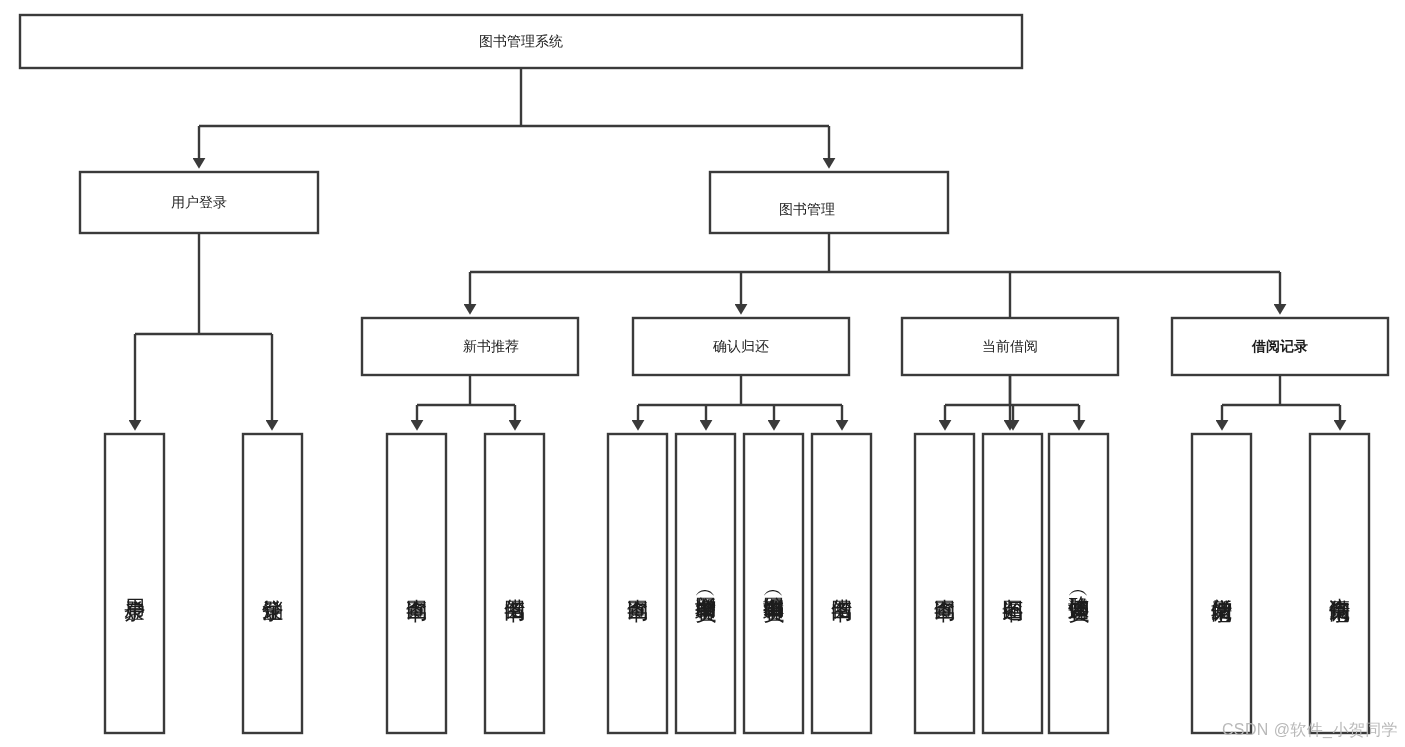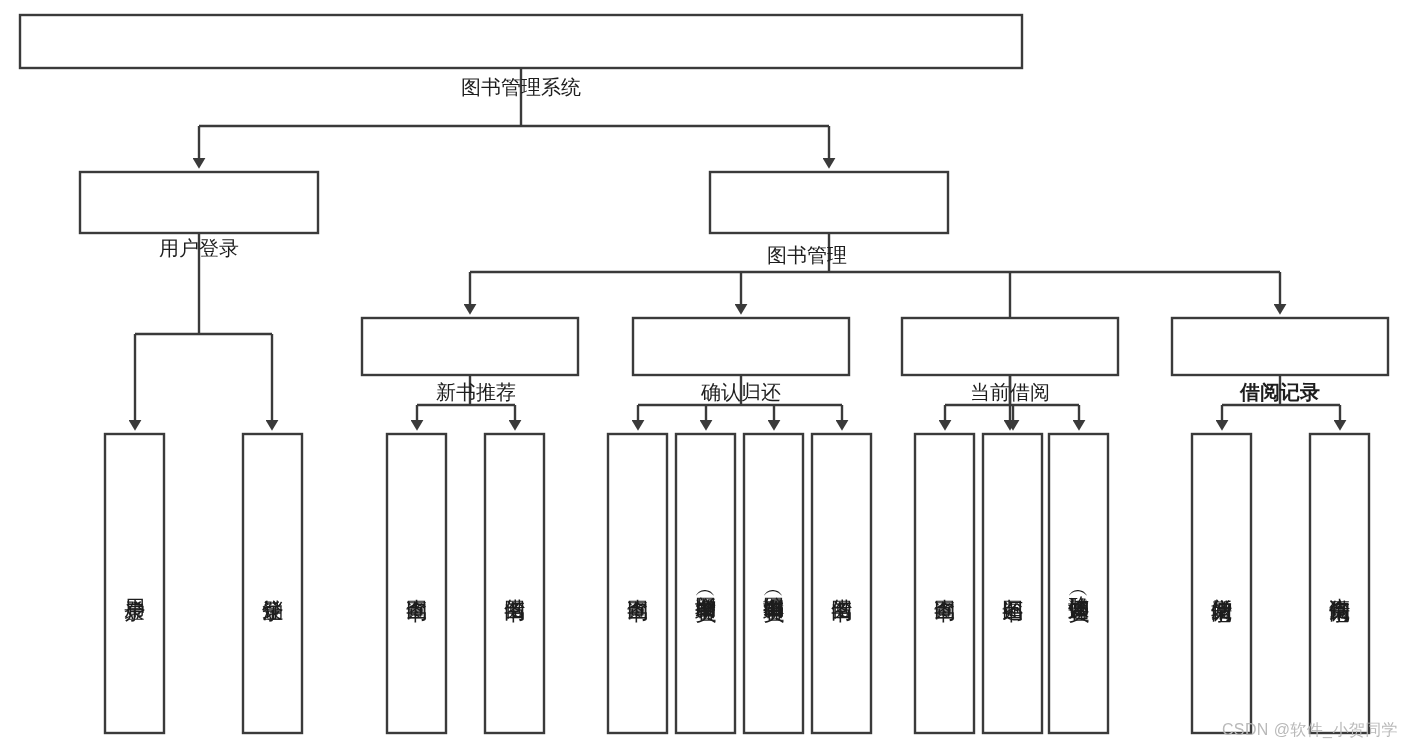--- a/index.html
+++ b/index.html
@@ -47,22 +47,21 @@
     display: flex;
     align-items: center;
     justify-content: center;
     color: #1d1d1d;
     text-align: center;
     line-height: 1.08;
     box-sizing: border-box;
     pointer-events: none;
   }
   .node-label.horizontal {
-    font-size: 20px;
-    margin-top: 46px;
+    font-size: 14px;
   }
   .node-label.vertical {
     writing-mode: vertical-rl;
     text-orientation: upright;
     font-size: 21px;
     letter-spacing: 1px;
     line-height: 1.25;
     padding: 4px 0;
   }
   .watermark {
@@ -140,21 +139,21 @@
         <rect class="node-rect" x="983" y="434" width="59" height="299"></rect>
         <rect class="node-rect" x="1049" y="434" width="59" height="299"></rect>
         <rect class="node-rect" x="1192" y="434" width="59" height="299"></rect>
         <rect class="node-rect" x="1310" y="434" width="59" height="299"></rect>
       </g>
   </svg>
   <div id="label-layer">
       <div class="node-label horizontal" style="left: 20px; top: 15px; width: 1002px; height: 53px;">图书管理系统</div>
       <div class="node-label horizontal" style="left: 80px; top: 172px; width: 238px; height: 61px;">用户登录</div>
       <div class="node-label horizontal" style="left: 688px; top: 172px; width: 238px; height: 75px;">图书管理</div>
-      <div class="node-label horizontal" style="left: 368px; top: 318px; width: 216px; height: 57px;">新书推荐</div>
+      <div class="node-label horizontal" style="left: 383px; top: 318px; width: 216px; height: 57px;">新书推荐</div>
       <div class="node-label horizontal" style="left: 633px; top: 318px; width: 216px; height: 57px;">确认归还</div>
       <div class="node-label horizontal" style="left: 902px; top: 318px; width: 216px; height: 57px; border-radius: 20px;">当前借阅</div>
       <div class="node-label horizontal" style="left: 1172px; top: 318px; width: 216px; height: 57px; font-weight: bold;">借阅记录</div>
       <div class="node-label vertical" style="left: 105px; top: 434px; width: 59px; height: 299px;">用户登录</div>
       <div class="node-label vertical" style="left: 243px; top: 434px; width: 59px; height: 299px;">注销登录</div>
       <div class="node-label vertical" style="left: 387px; top: 434px; width: 59px; height: 299px;">查询图书</div>
       <div class="node-label vertical" style="left: 485px; top: 434px; width: 59px; height: 299px;">借阅图书</div>
       <div class="node-label vertical" style="left: 608px; top: 434px; width: 59px; height: 299px;">查询图书</div>
       <div class="node-label vertical" style="left: 676px; top: 434px; width: 59px; height: 299px;">新增图书（管理员）</div>
       <div class="node-label vertical" style="left: 744px; top: 434px; width: 59px; height: 299px;">编辑图书（管理员）</div>

